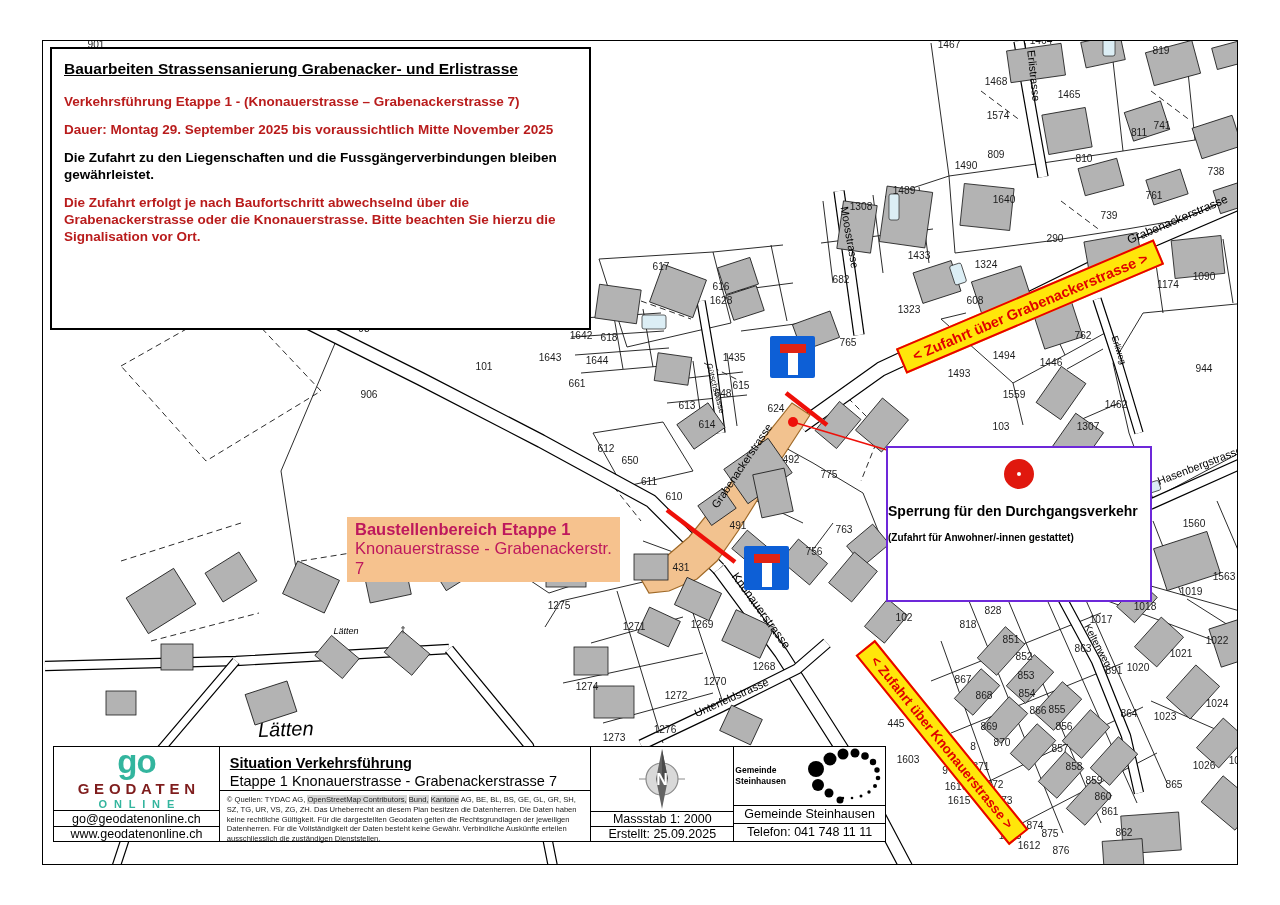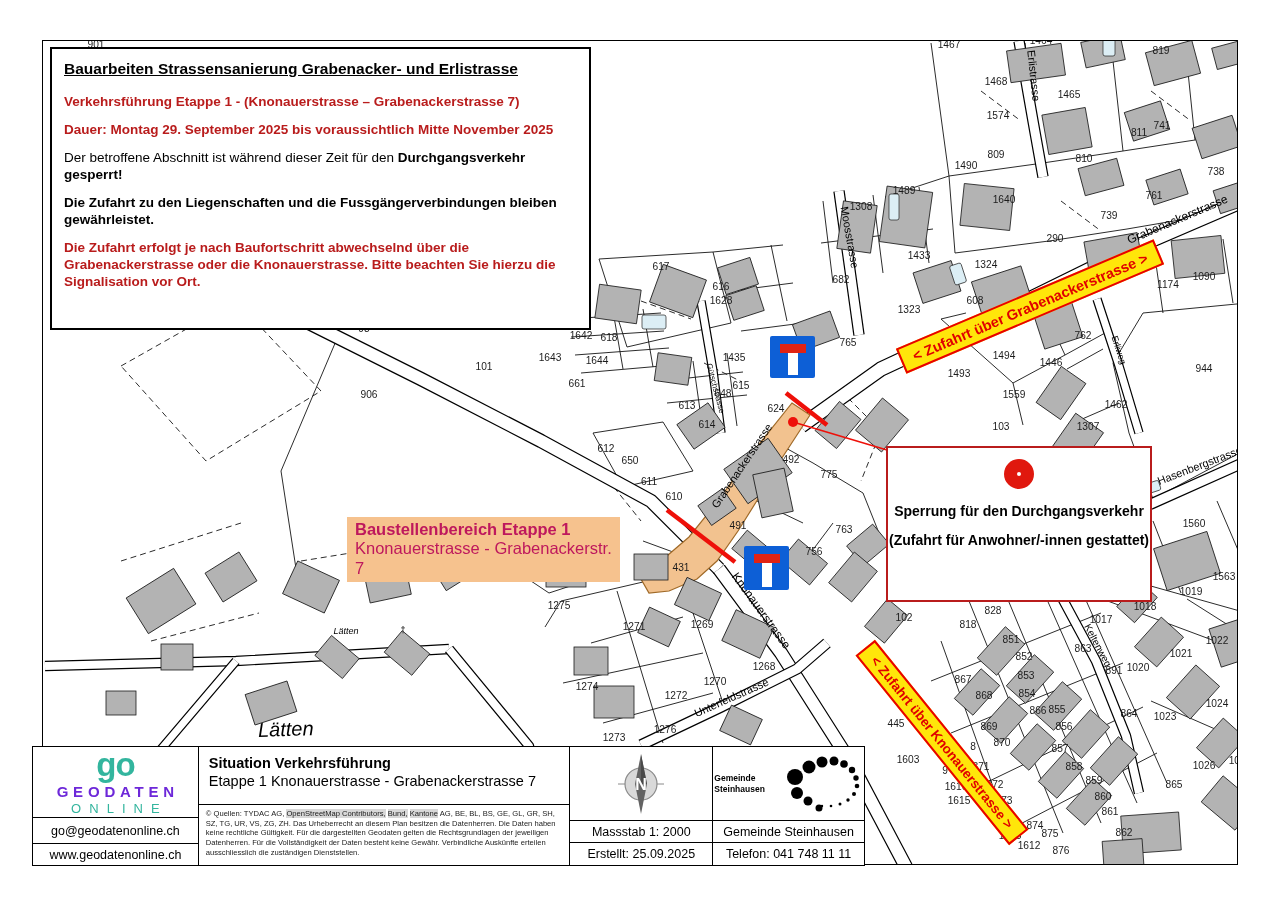--- a/index.html
+++ b/index.html
@@ -21,48 +21,48 @@
   
   .site-label{position:absolute;left:347px;top:517px;width:273px;background:#f6c28e;z-index:6;padding:3px 6px 4px 8px;font-size:16.5px;line-height:1.18;color:#be185d;}
   .site-label .l1{font-weight:bold;}
 
   
   .banner{position:absolute;background:#ffe60a;border:2px solid #e80000;color:#e00000;font-weight:bold;display:flex;align-items:center;justify-content:center;z-index:5;white-space:nowrap;}
   #banner-graben{left:890px;top:293px;width:280px;height:27px;font-size:14.5px;transform:rotate(-23deg);}
   #banner-knonauer{left:820px;top:730px;width:244px;height:25px;font-size:13.5px;transform:rotate(51deg);}
 
   
-  .sperrung-box{position:absolute;left:886px;top:446px;width:266px;height:156px;background:#fff;border:2px solid #b91c1c;z-index:6;text-align:center;}
+  .sperrung-box{position:absolute;left:886px;top:446px;width:266px;height:156px;background:#fff;border:2px solid #6d28d9;z-index:6;}
   .sperrung-box .ring{width:30px;height:30px;border:13px solid #e0180e;border-radius:50%;margin:11px auto 0 auto;}
   .sperrung-box .t1{font-size:14px;font-weight:bold;margin-top:14px;}
-  .sperrung-box .t2{font-size:14px;font-weight:bold;margin-top:13px;}
+  .sperrung-box .t2{font-size:10px;font-weight:bold;margin-top:13px;}
 
   
   .sackgasse{position:absolute;background:#0d5fd6;border-radius:2px;z-index:4;}
   #sign1{left:770px;top:336px;width:45px;height:42px;}
   #sign2{left:744px;top:546px;width:45px;height:44px;}
   .sackgasse .stem{position:absolute;left:50%;transform:translateX(-50%);top:38%;bottom:7%;width:10px;background:#fff;}
   .sackgasse .bar{position:absolute;left:50%;transform:translateX(-50%);top:18%;width:26px;height:9px;background:#e02314;}
 
   
-  .footer{position:absolute;left:32px;top:746px;width:833px;height:120px;background:#fff;z-index:10;display:flex;border:1px solid #000;font-size:12.5px;color:#000;}
+  .footer{position:absolute;left:53px;top:746px;width:833px;height:96px;background:#fff;z-index:10;display:flex;border:1px solid #000;font-size:12.5px;color:#000;}
   .fcell{border-right:1px solid #000;display:flex;flex-direction:column;}
   .cellA{width:166px;}
   .cellB{width:372px;}
   .cellC{width:143px;}
   .cellD{width:151px;border-right:none;}
   .frow{border-top:1px solid #000;display:flex;align-items:center;justify-content:center;}
   .logo-area{height:71px;display:flex;flex-direction:column;align-items:center;justify-content:center;line-height:1;}
   .go-mark{font-size:33px;font-weight:800;color:#33b59e;letter-spacing:-1px;margin-top:-2px;}
-  .geodaten{font-size:15px;font-weight:bold;color:#6d28d9;letter-spacing:.32em;margin-top:3px;text-indent:.32em;}
-  .online{font-size:13px;font-weight:normal;color:#33b59e;letter-spacing:.62em;margin-top:3px;text-indent:.62em;}
+  .geodaten{font-size:15px;font-weight:bold;color:#7f1d1d;letter-spacing:.32em;margin-top:3px;text-indent:.32em;}
+  .online{font-size:11px;font-weight:bold;color:#33b59e;letter-spacing:.62em;margin-top:3px;text-indent:.62em;}
   .rowA1{height:26px;}
   .rowA2{height:22px;}
   .titlewrap{height:57px;padding:7px 10px 0 10px;}
-  .titlewrap .t{font-size:14.5px;font-weight:bold;line-height:1.25;}
+  .titlewrap .t{font-size:14.5px;font-weight:bold;line-height:1.25;text-decoration:underline;}
   .titlewrap .s{font-size:14.5px;line-height:1.25;}
   .sources{flex:1;border-top:1px solid #000;padding:4px 7px;font-size:7.6px;line-height:1.28;color:#1a1a1a;}
   .sources .hl{background:#d8d8d8;margin-top:27px;}
   .compass-area{height:74px;display:flex;align-items:center;justify-content:center;}
   .rowC{height:22px;}
   .rowC2{height:23px;}
   .gem-logo-area{height:74px;display:flex;align-items:center;justify-content:center;gap:16px;}
   .gem-text{font-size:8.5px;font-weight:bold;text-align:left;line-height:1.3;}
 </style>
 </head>
@@ -409,21 +409,20 @@
   </div>
   <div class="sackgasse" id="sign2">
     <div class="stem"></div>
     <div class="bar"></div>
   </div>
 
   <div class="info-box">
     <div class="title">Bauarbeiten Strassensanierung Grabenacker- und Erlistrasse</div>
     <p class="red">Verkehrsführung Etappe 1 - (Knonauerstrasse – Grabenackerstrasse 7)</p>
     <p class="red">Dauer: Montag 29. September 2025 bis voraussichtlich Mitte November 2025</p>
-    <p><span>Der betroffene Abschnitt ist während dieser Zeit für den </span><span class="bold">Durchgangsverkehr gesperrt!</span></p>
     <p class="bold">Die Zufahrt zu den Liegenschaften und die Fussgängerverbindungen bleiben gewährleistet.</p>
     <p class="red">Die Zufahrt erfolgt je nach Baufortschritt abwechselnd über die Grabenackerstrasse oder die Knonauerstrasse. Bitte beachten Sie hierzu die Signalisation vor Ort.</p>
   </div>
 
   <div class="banner" id="banner-graben">&lt; Zufahrt über Grabenackerstrasse &gt;</div>
   <div class="banner" id="banner-knonauer">&lt; Zufahrt über Knonauerstrasse &gt;</div>
 
   <div class="site-label">
     <div class="l1">Baustellenbereich Etappe 1</div>
     <div class="l2">Knonauerstrasse - Grabenackerstr. 7</div>

